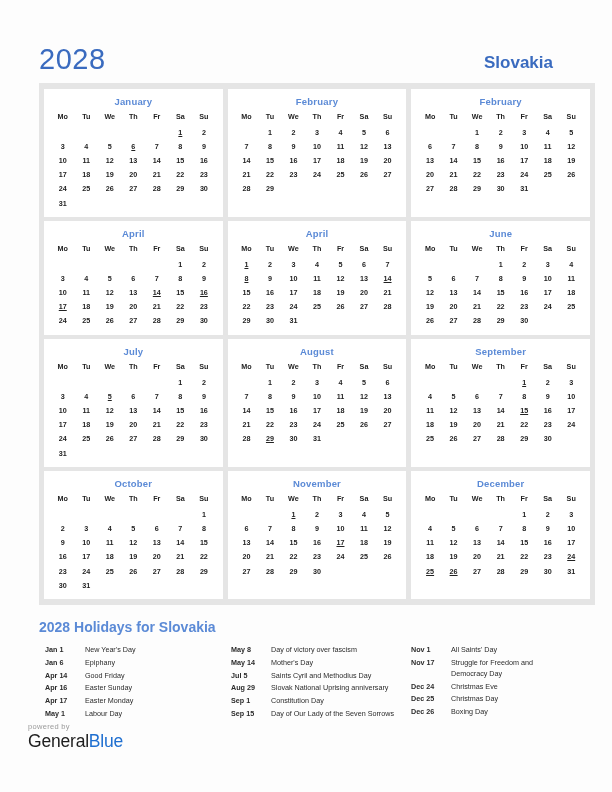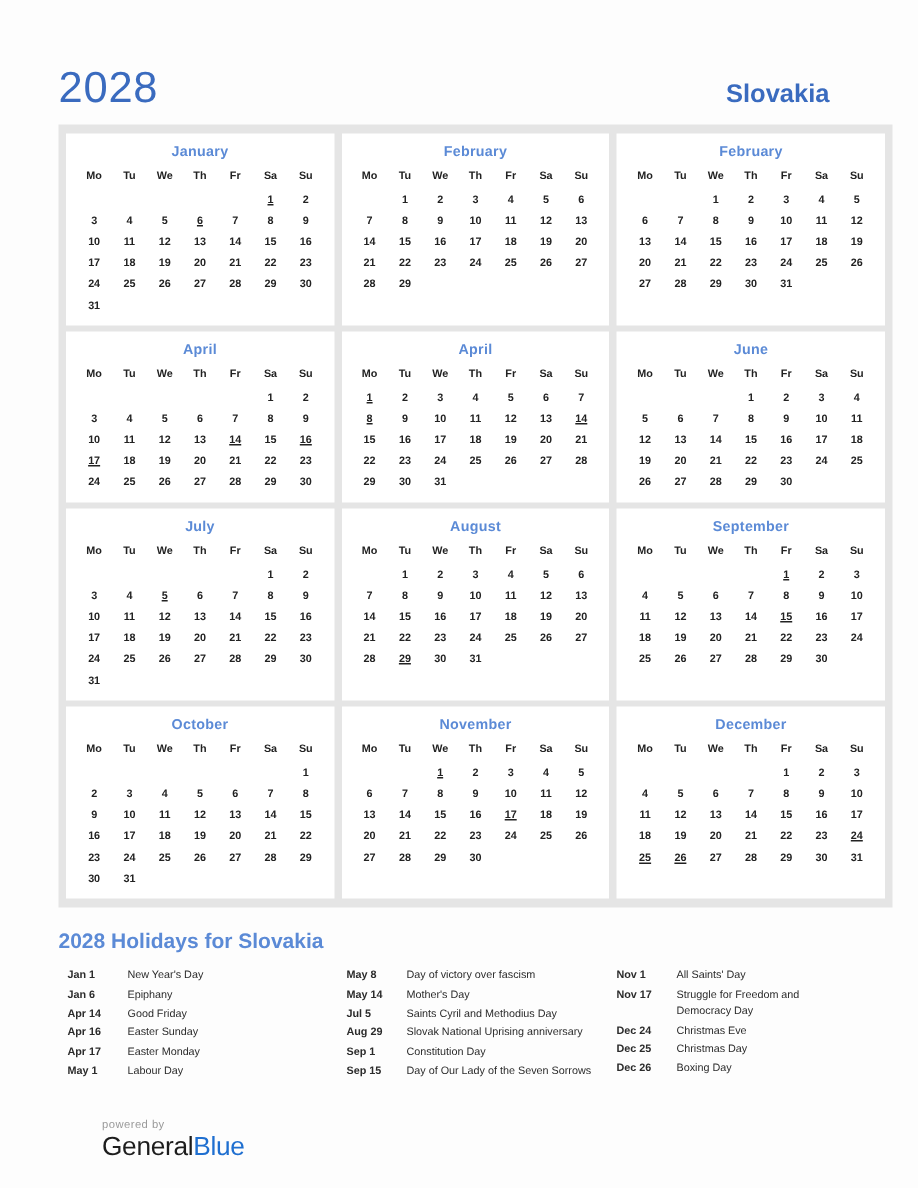--- a/index.html
+++ b/index.html
@@ -131,22 +131,21 @@
   }
   .holiday-name {
     font-weight: 400;
     color: #2b2b2b;
   }
 
   
   .footer {
     position: absolute;
     left: 28px;
-    bottom: 19px;
-    margin-left: 40px;
+    bottom: 42px;
   }
   .powered-by {
     font-size: 7.5px;
     color: #9a9a9a;
     letter-spacing: 0.3px;
     margin-bottom: 2px;
   }
   .brand {
     font-size: 17.5px;
     letter-spacing: -0.2px;

